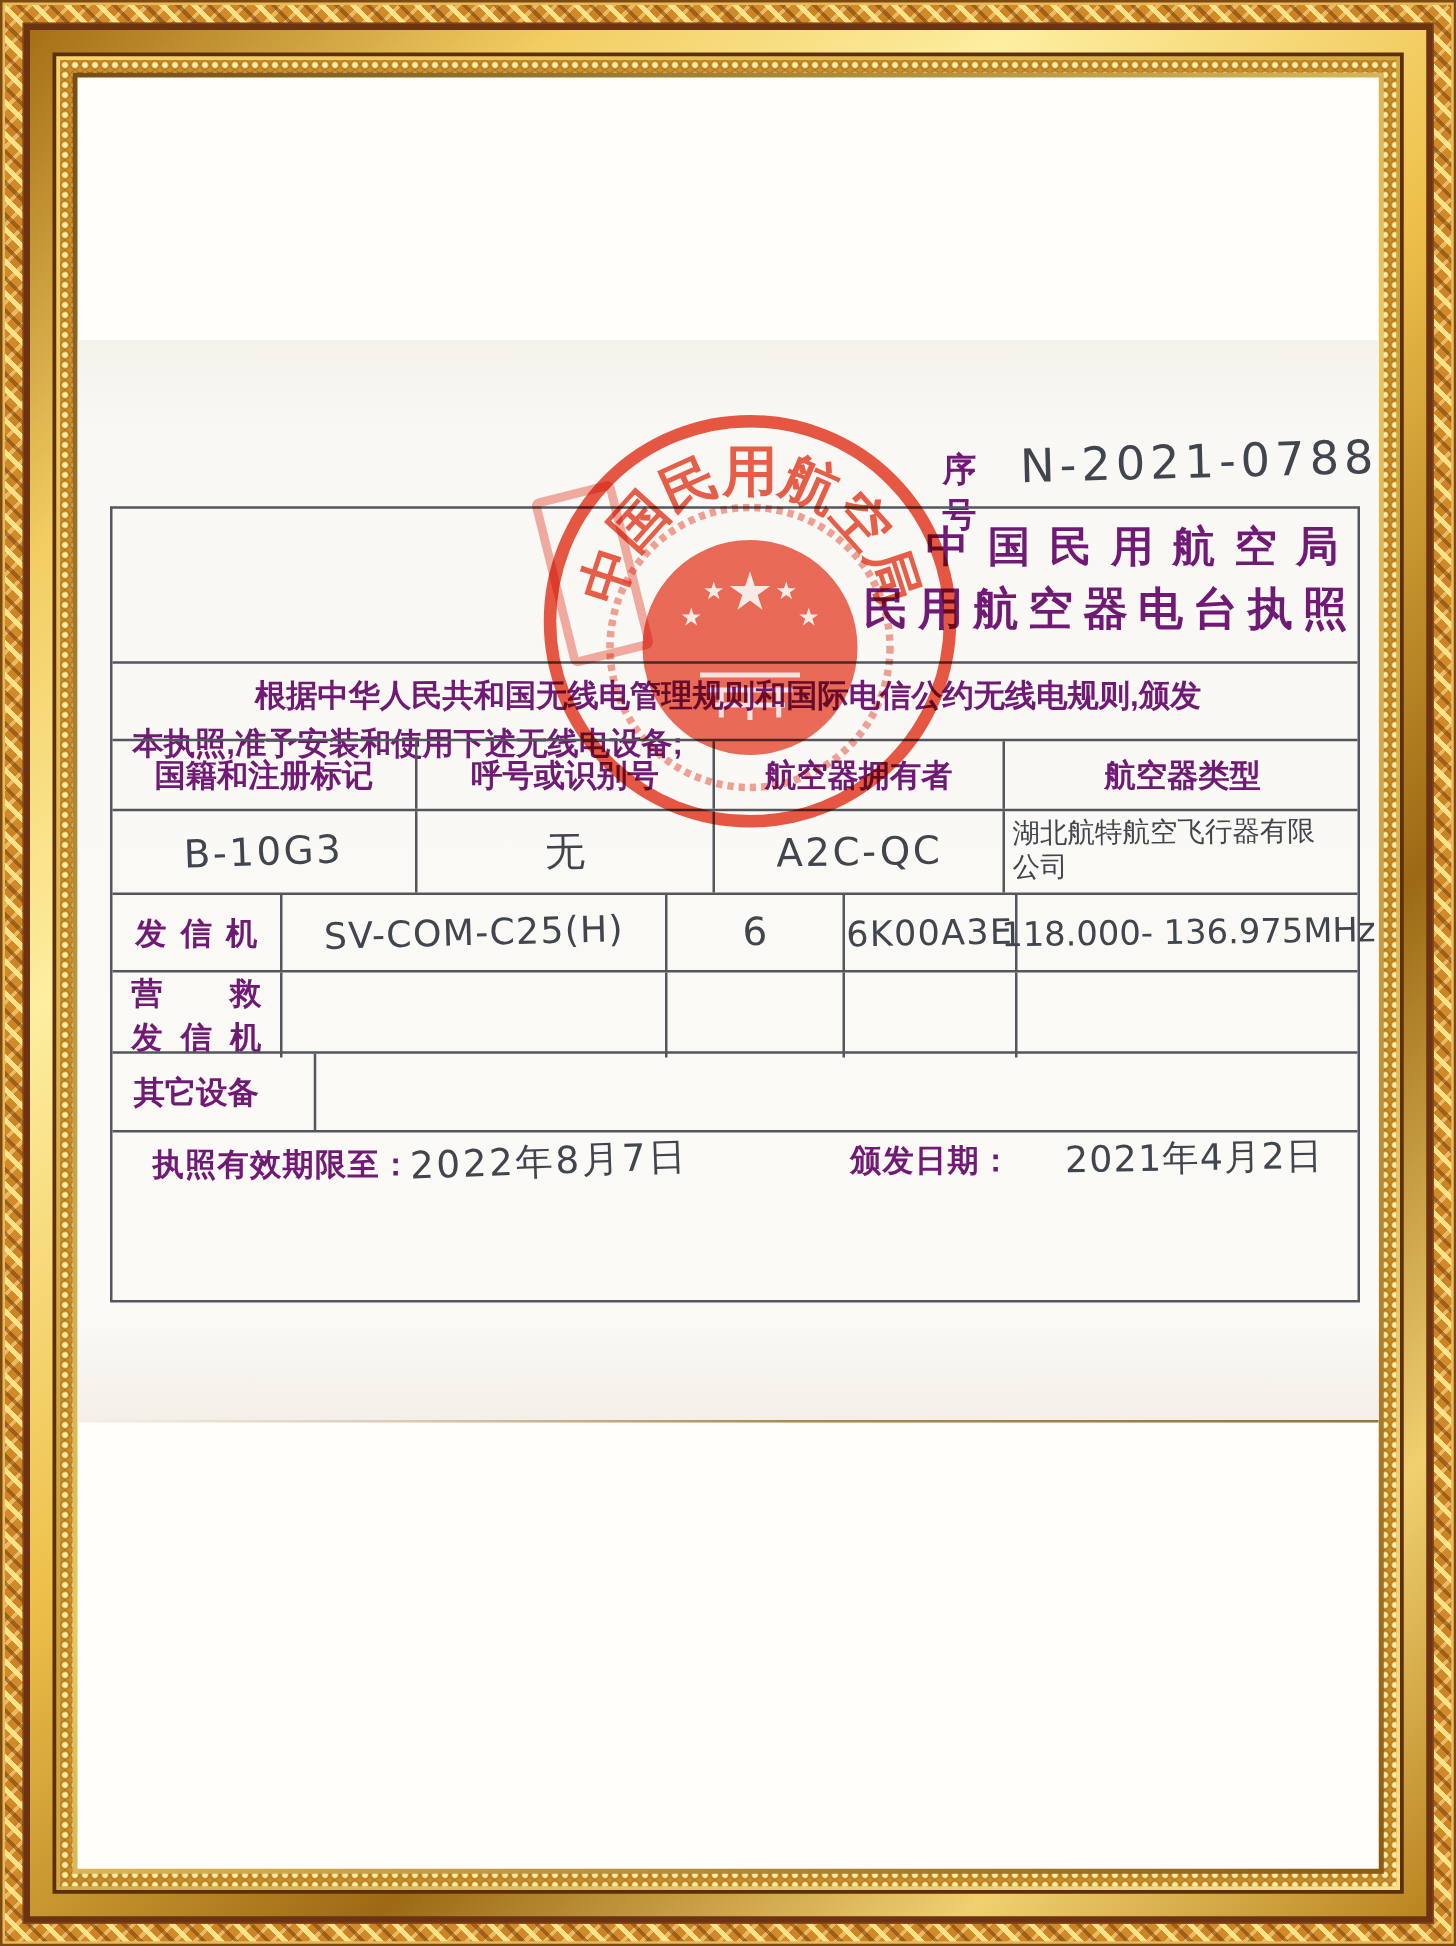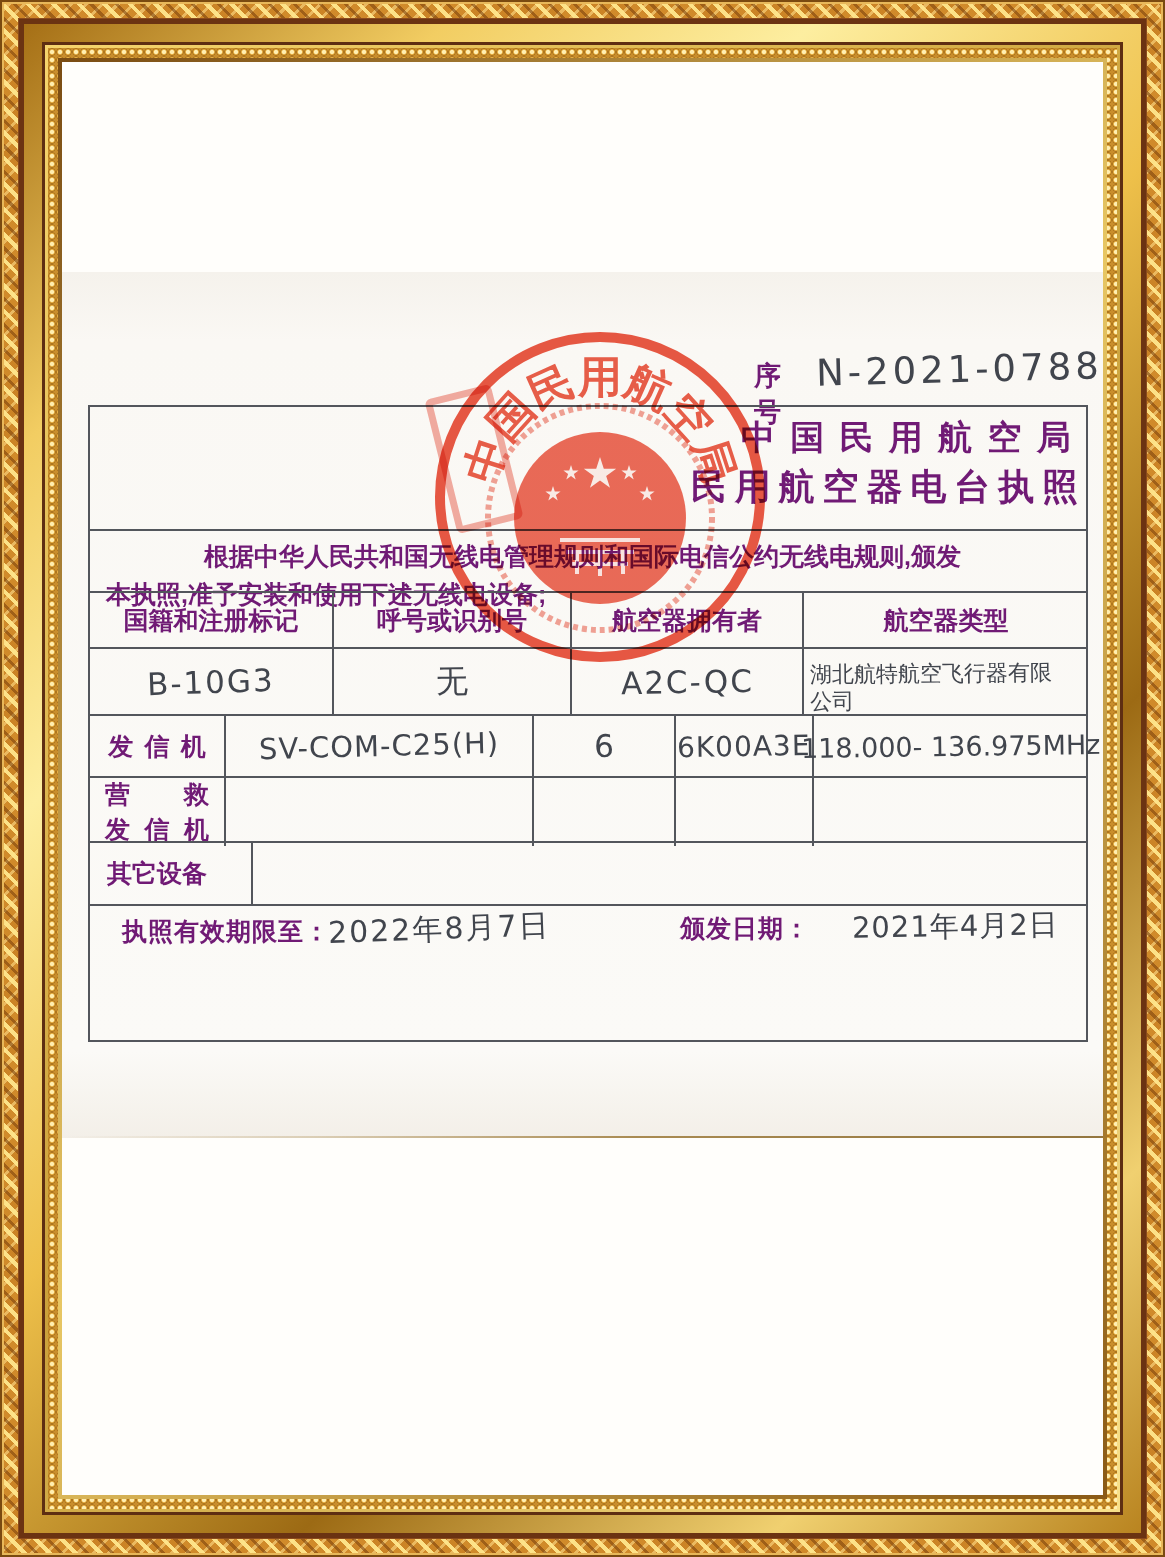--- a/index.html
+++ b/index.html
@@ -78,21 +78,21 @@
 
   .sp-wide   { letter-spacing:1.6em; margin-right:-1.6em; }
   .sp-mid    { letter-spacing:1.1em; margin-right:-1.1em; }
   .sp-small  { letter-spacing:.45em; margin-right:-.45em; }
   .two-line { display:flex; flex-direction:column; align-items:center; gap:2px; }
   .just { width:104px; display:flex; justify-content:space-between; }
 
   .hw-reg  { font-size:31px; letter-spacing:2px; transform:rotate(-2deg); }
   .hw-call { font-size:32px; transform:rotate(-1deg); }
   .hw-type { font-size:31px; letter-spacing:2px; transform:rotate(-1deg); }
-  .owner-cell { align-items:flex-end; justify-content:flex-start !important; }
+  .owner-cell { align-items:flex-start; justify-content:flex-start !important; }
   .hw-owner { font-size:22px; line-height:27px; padding:4px 0 0 6px; transform:rotate(-.5deg); white-space:nowrap; }
   .hw-model { font-size:29px; letter-spacing:1px; transform:rotate(-1.5deg); white-space:nowrap; }
   .hw-power { font-size:31px; transform:rotate(-2deg); }
   .hw-emis  { font-size:28px; letter-spacing:1px; transform:rotate(-1deg); white-space:nowrap; }
   .hw-freq  { font-size:27px; transform:rotate(-.8deg); white-space:nowrap; }
 
   .sect-validity { height:50px; font-size:25px; }
   .v-item { position:absolute; white-space:nowrap; }
   .exp-lbl { left:32px;  top:9px;  font-weight:700; letter-spacing:1px; }
   .exp-val { left:238px; top:3px;  font-size:30px; letter-spacing:2px; transform:rotate(-2deg); }

